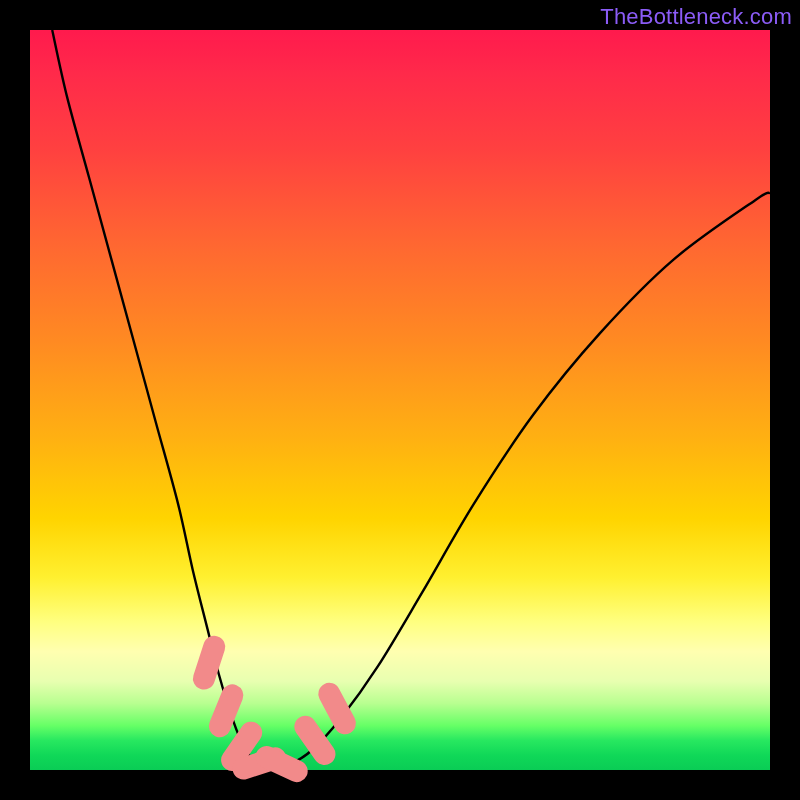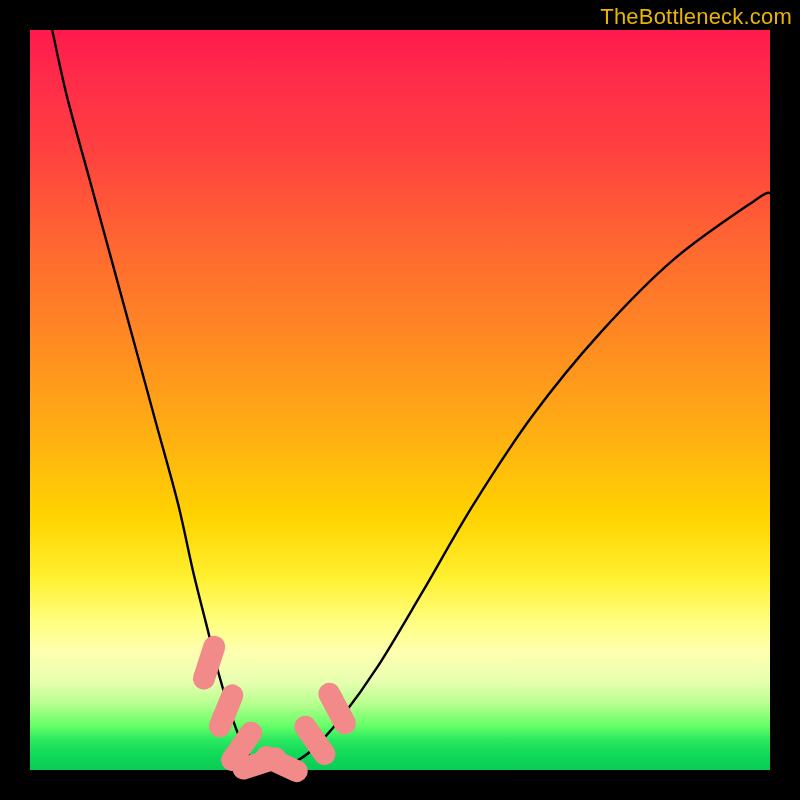--- a/index.html
+++ b/index.html
@@ -41,21 +41,21 @@
       #66ff66 94%,
       #28e860 96%,
       #10d858 98%,
       #0acc55 100%
     );
   }
   .watermark {
     position: absolute;
     top: 4px;
     right: 8px;
-    color: #eab308;
+    color: #8b5cf6;
     font-size: 22px;
     letter-spacing: 0.2px;
     user-select: none;
   }
   svg.curve {
     position: absolute;
     left: 0;
     top: 0;
     width: 740px;
     height: 740px;

